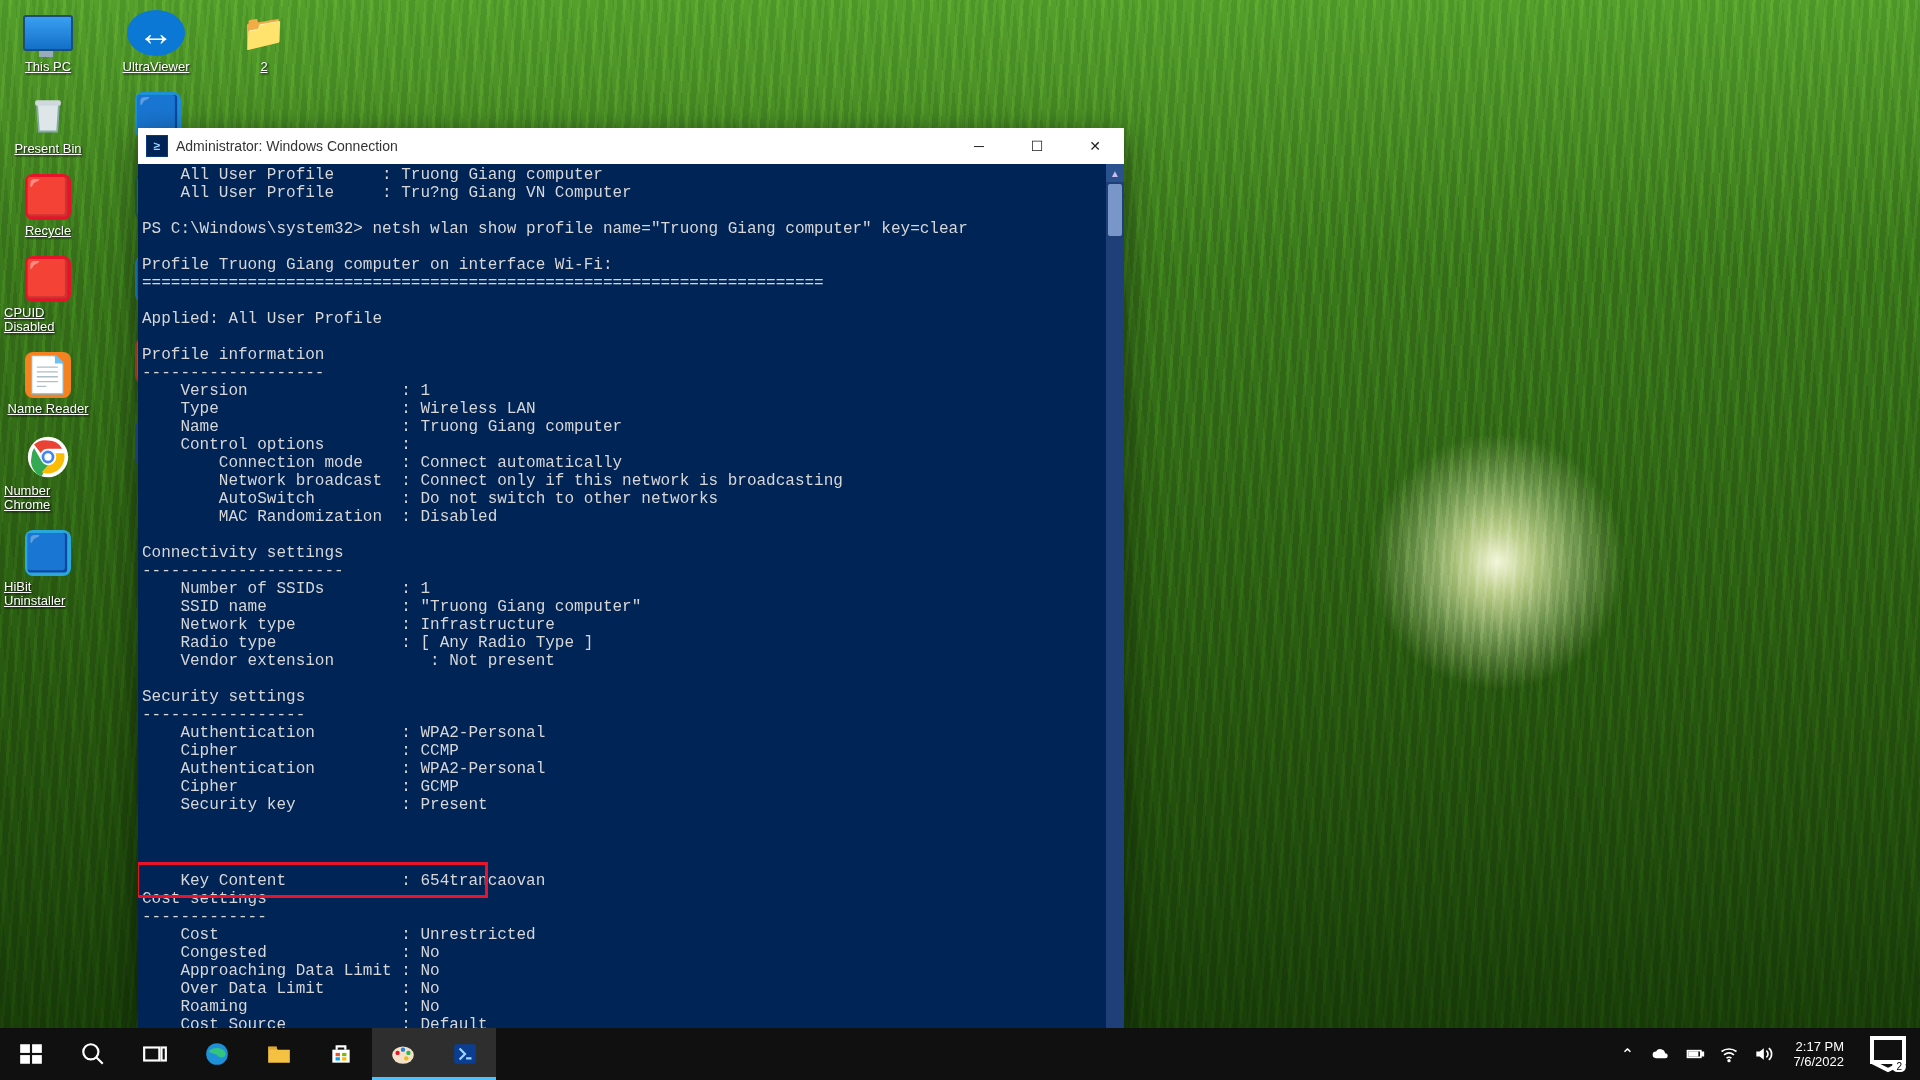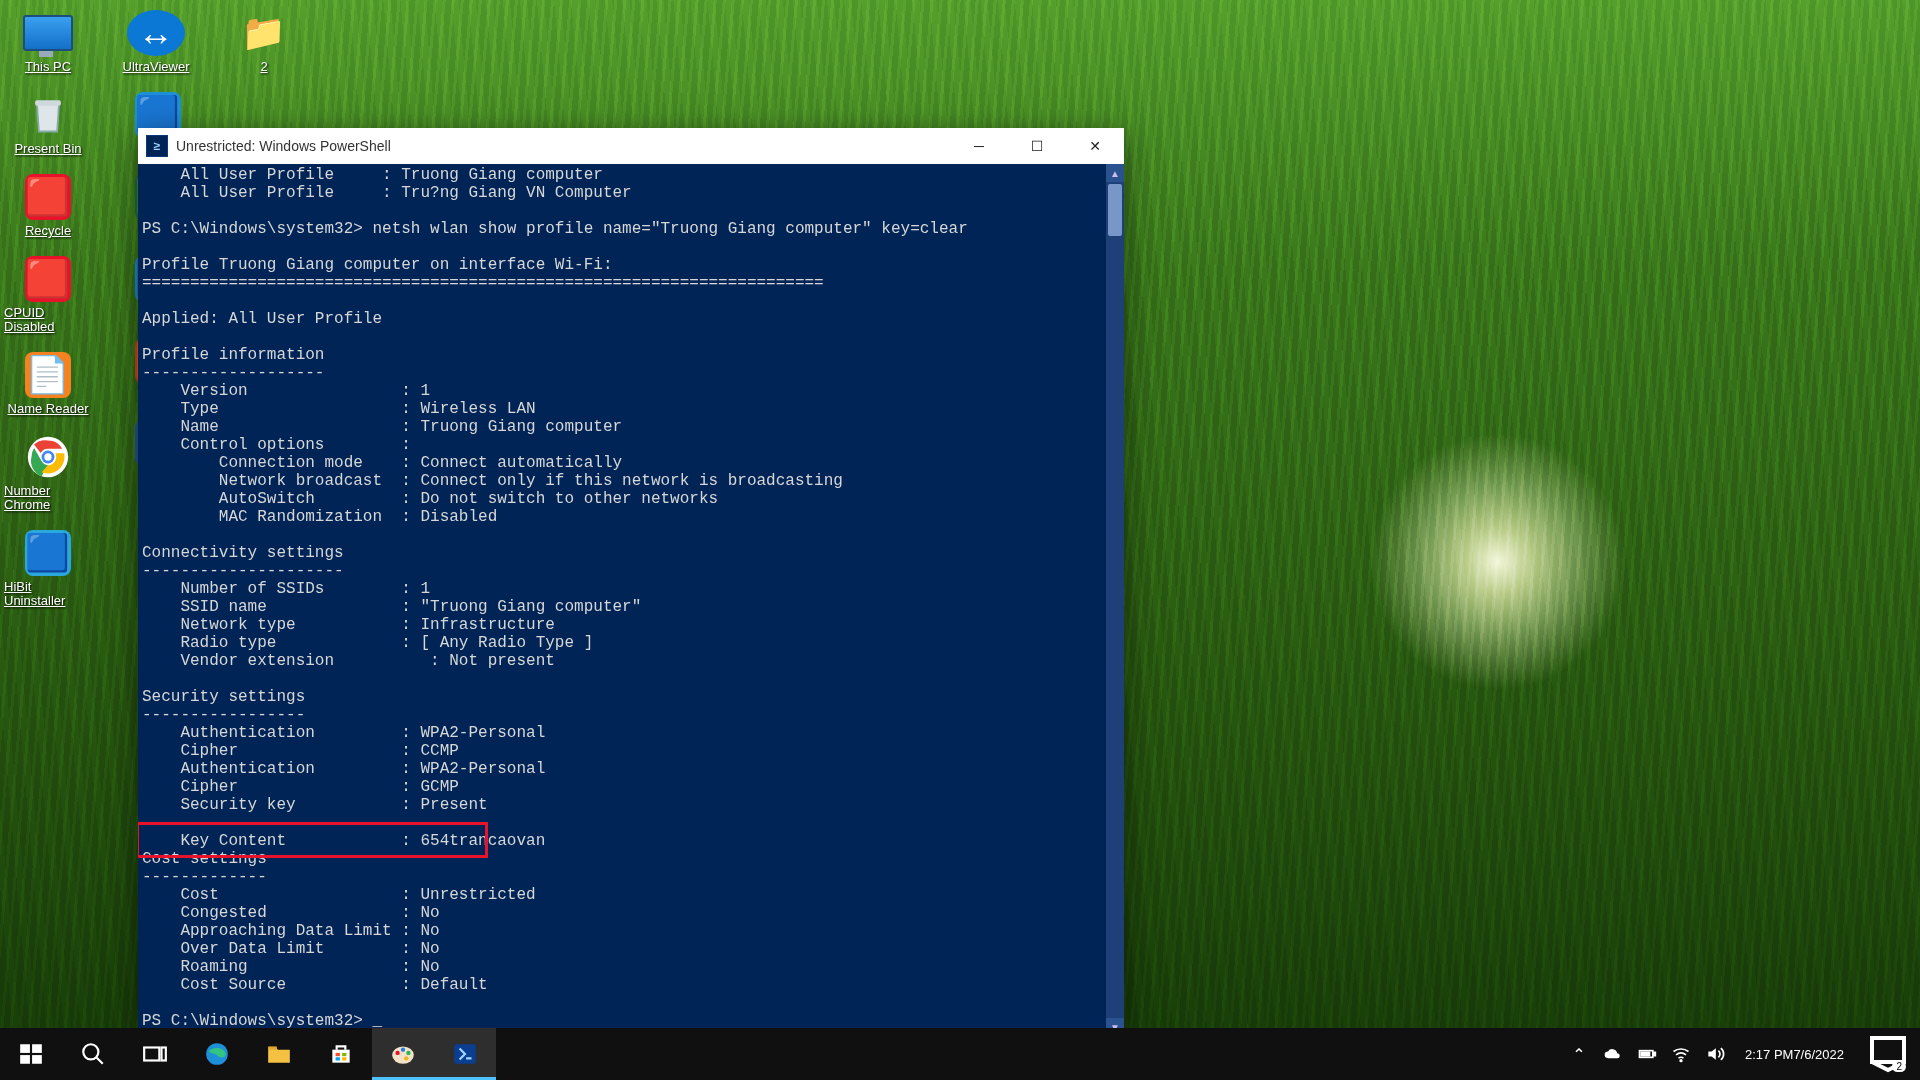--- a/index.html
+++ b/index.html
@@ -31,34 +31,34 @@
   .glyph svg{width:44px;height:44px;}
   
   .pswin{position:absolute;left:138px;top:128px;width:986px;height:903px;display:flex;flex-direction:column;
          box-shadow:0 8px 28px rgba(0,0,0,.55);}
   .titlebar{height:36px;background:#fff;display:flex;align-items:center;padding-left:8px;font-size:14px;color:#333;}
   .titlebar .psicon{width:20px;height:20px;background:#012456;border:1px solid #0a3a7a;margin-right:8px;display:flex;align-items:center;justify-content:center;color:#9fd6ff;font-size:12px;font-weight:bold;}
   .winbtns{margin-left:auto;display:flex;}
   .winbtn{width:58px;height:36px;display:flex;align-items:center;justify-content:center;font-size:14px;color:#222;}
   .termwrap{flex:1;display:flex;background:#012456;}
   .term{flex:1;padding:2px 12px 6px 4px;color:#d7d7d7;font-family:Consolas,"Courier New",monospace;font-size:16px;line-height:18px;white-space:pre;overflow:hidden;}
-  .term .hl{position:relative;display:inline-block;}
+  .term .hl{position:relative;display:inline-block;margin-top:40px;}
   .term .hlbox{position:absolute;border:3px solid #e8132a;pointer-events:none;}
   .scrollbar{width:18px;background:#1e3f77;position:relative;}
   .scroll-up,.scroll-dn{position:absolute;left:0;right:0;height:18px;background:#2a528f;color:#cbe;display:flex;align-items:center;justify-content:center;font-size:10px;}
   .scroll-up{top:0;} .scroll-dn{bottom:0;}
   .scroll-thumb{position:absolute;left:2px;right:2px;top:20px;height:52px;background:#7896c8;border-radius:2px;}
   
   .taskbar{position:absolute;left:0;right:0;bottom:0;height:52px;background:#101010;display:flex;align-items:stretch;color:#fff;}
   .tbtn{width:62px;display:flex;align-items:center;justify-content:center;}
   .tbtn svg{width:26px;height:26px;}
   .tbtn.active{background:#2e2e2e;box-shadow:inset 0 -3px 0 #4cc2ff;}
   .tray{margin-left:auto;display:flex;align-items:center;gap:14px;padding:0 8px;}
   .tray .tico{width:20px;height:20px;display:flex;align-items:center;justify-content:center;}
-  .clock{display:flex;flex-direction:row;align-items:flex-end;font-size:13px;line-height:15px;padding:0 6px;}
+  .clock{display:flex;flex-direction:column;align-items:flex-end;font-size:13px;line-height:15px;padding:0 6px;}
   .notif{width:48px;display:flex;align-items:center;justify-content:center;position:relative;}
   .notif .badge{position:absolute;bottom:6px;right:6px;background:#fff;color:#000;font-size:10px;border-radius:8px;padding:0 4px;}
 </style>
 </head>
 <body>
 
 <div class="desktop">
   <div class="wallpaper"></div>
 
   <div class="icon-grid">
@@ -144,21 +144,21 @@
             <div class="glyph" style="background: rgb(42, 86, 153); color: rgb(255, 255, 255); width: 46px; height: 46px; border-radius: 8px;">🟦</div>
             <div class="lbl">...</div>
           </div>
         </div>
     </div>
   </div>
 
   <div class="pswin">
     <div class="titlebar">
       <div class="psicon">≥</div>
-      <span>Unrestricted: Windows PowerShell</span>
+      <span>Administrator: Windows Connection</span>
       <div class="winbtns">
         <div class="winbtn" title="Minimize">─</div>
         <div class="winbtn" title="Maximize">☐</div>
         <div class="winbtn close" title="Close">✕</div>
       </div>
     </div>
     <div class="termwrap">
       <div class="term"><span id="pre">    All User Profile     : Truong Giang computer
     All User Profile     : Tru?ng Giang VN Computer
 

